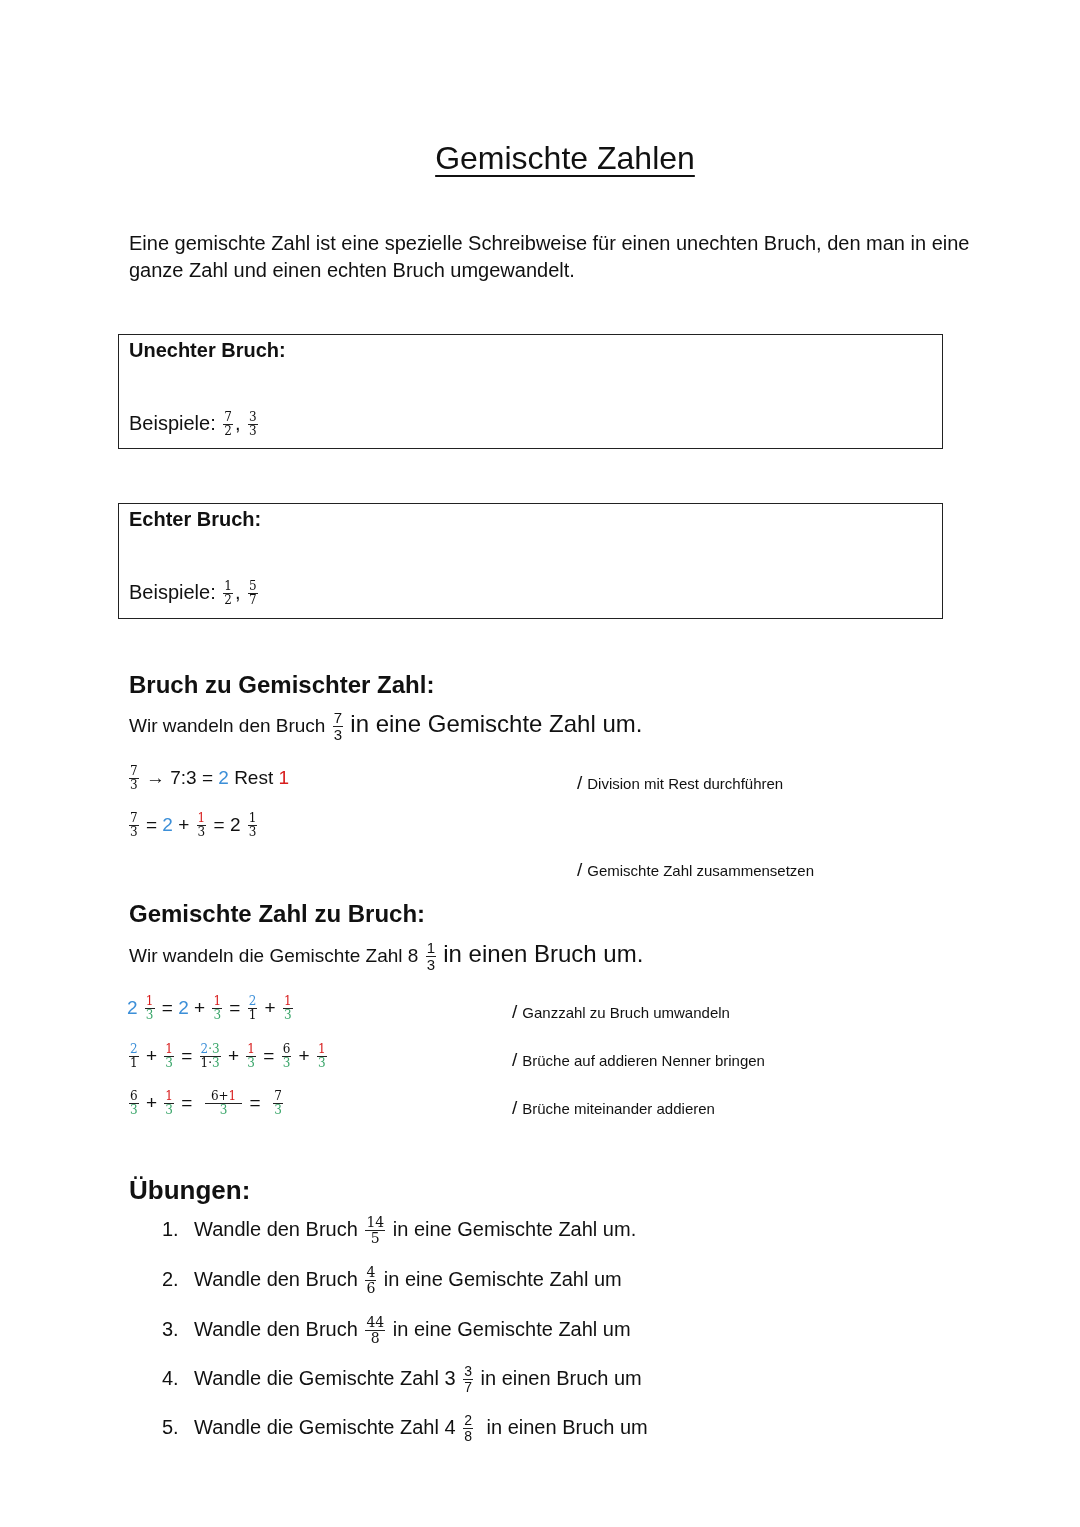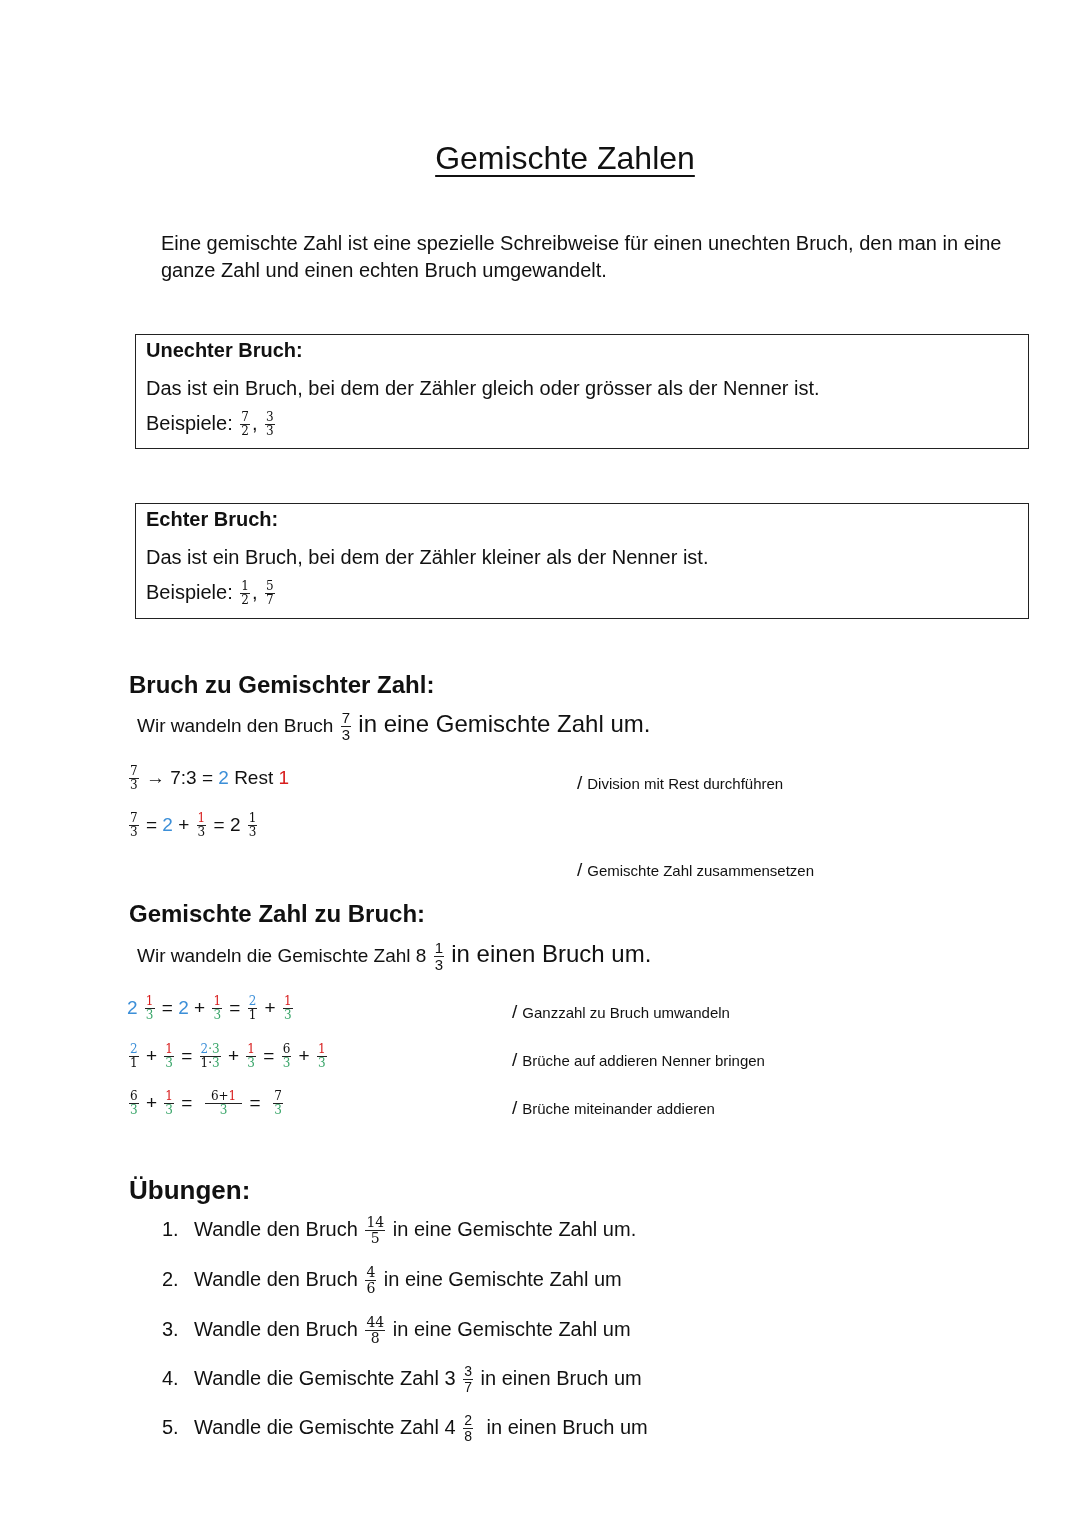--- a/index.html
+++ b/index.html
@@ -1,69 +1,67 @@
 <!DOCTYPE html>
 <html><head>
 <meta charset="utf-8">
 <style>
   html, body { margin: 0; padding: 0; background: #ffffff; }
   body { width: 1080px; height: 1527px; position: relative; overflow: hidden;
          font-family: "Liberation Sans", sans-serif; color: #111111; }
   .abs { position: absolute; }
   .title { left: 0; width: 1130px; top: 140px; text-align: center; font-size: 32px;
            text-decoration: underline; text-underline-offset: 6px; text-decoration-thickness: 2px; }
-  .intro { left: 129px; top: 230px; width: 900px; font-size: 20px; line-height: 27px; margin-left: 32px; }
-  .box { left: 135px; width: 894px; border: 1.5px solid #222; box-sizing: border-box; }
+  .intro { left: 129px; top: 230px; width: 900px; font-size: 20px; line-height: 27px; }
+  .box { left: 118px; width: 825px; border: 1.5px solid #222; box-sizing: border-box; }
   .box .h { position: absolute; left: 10px; font-weight: bold; font-size: 20px; }
   .box .t { position: absolute; left: 10px; font-size: 20px; }
   .frac { display: inline-flex; flex-direction: column; align-items: center; vertical-align: middle;
           font-family: "DejaVu Serif", serif; font-size: 12px; line-height: 13px; margin: 0 2px; }
   .frac .n { padding: 0 1px; border-bottom: 1.3px solid #222; }
   .frac .d { padding: 0 1px; }
   .frac.sans { font-family: "Liberation Sans", sans-serif; font-size: 15px; line-height: 16px; }
   .frac.big { font-size: 14px; line-height: 15px; align-items: center; }
   .section-h { left: 129px; font-size: 24px; font-weight: bold; }
   .line { left: 129px; font-size: 22px; white-space: nowrap; }
-  .line.md { font-size: 19px; margin-left: 8px; }
+  .line.md { font-size: 19px; }
   .eq { left: 127px; font-size: 19px; white-space: nowrap; }
   .note { font-size: 15px; white-space: nowrap; }
   .note .slash { font-size: 19px; margin-right: 5px; }
   .blue { color: #3c8fd8; }
   .red { color: #d81e1e; }
   .green { color: #3aa66a; }
   .ex-list { left: 162px; font-size: 20px; }
   .ex-item { position: absolute; left: 0; white-space: nowrap; }
   .ex-num { display: inline-block; width: 32px; }
 </style>
 </head>
 <body>
 
 <div class="abs title">Gemischte Zahlen</div>
 
 <div class="abs intro">Eine gemischte Zahl ist eine spezielle Schreibweise für einen unechten Bruch, den man in eine ganze Zahl und einen echten Bruch umgewandelt.</div>
 
 <div class="abs box" style="top:334px;height:115px;">
   <div class="h" style="top:4px;">Unechter Bruch:</div>
-  <div class="t" style="top:42px;">Das ist ein Bruch, bei dem der Zähler gleich oder grösser als der Nenner ist.</div>
   <div class="t" style="top:76px;">
     <span>Beispiele:</span>
     <span class="frac">
         <span class="n">7</span>
         <span class="d">2</span>
       </span>,
     <span class="frac">
         <span class="n">3</span>
         <span class="d">3</span>
       </span>
   </div>
 </div>
 
 <div class="abs box" style="top:503px;height:116px;padding-left:37px;">
   <div class="h" style="top:4px;">Echter Bruch:</div>
-  <div class="t" style="top:42px;">Das ist ein Bruch, bei dem der Zähler kleiner als der Nenner ist.</div>
   <div class="t" style="top:76px;">
     <span>Beispiele:</span>
     <span class="frac">
         <span class="n">1</span>
         <span class="d">2</span>
       </span>,
     <span class="frac">
         <span class="n">5</span>
         <span class="d">7</span>
       </span>

